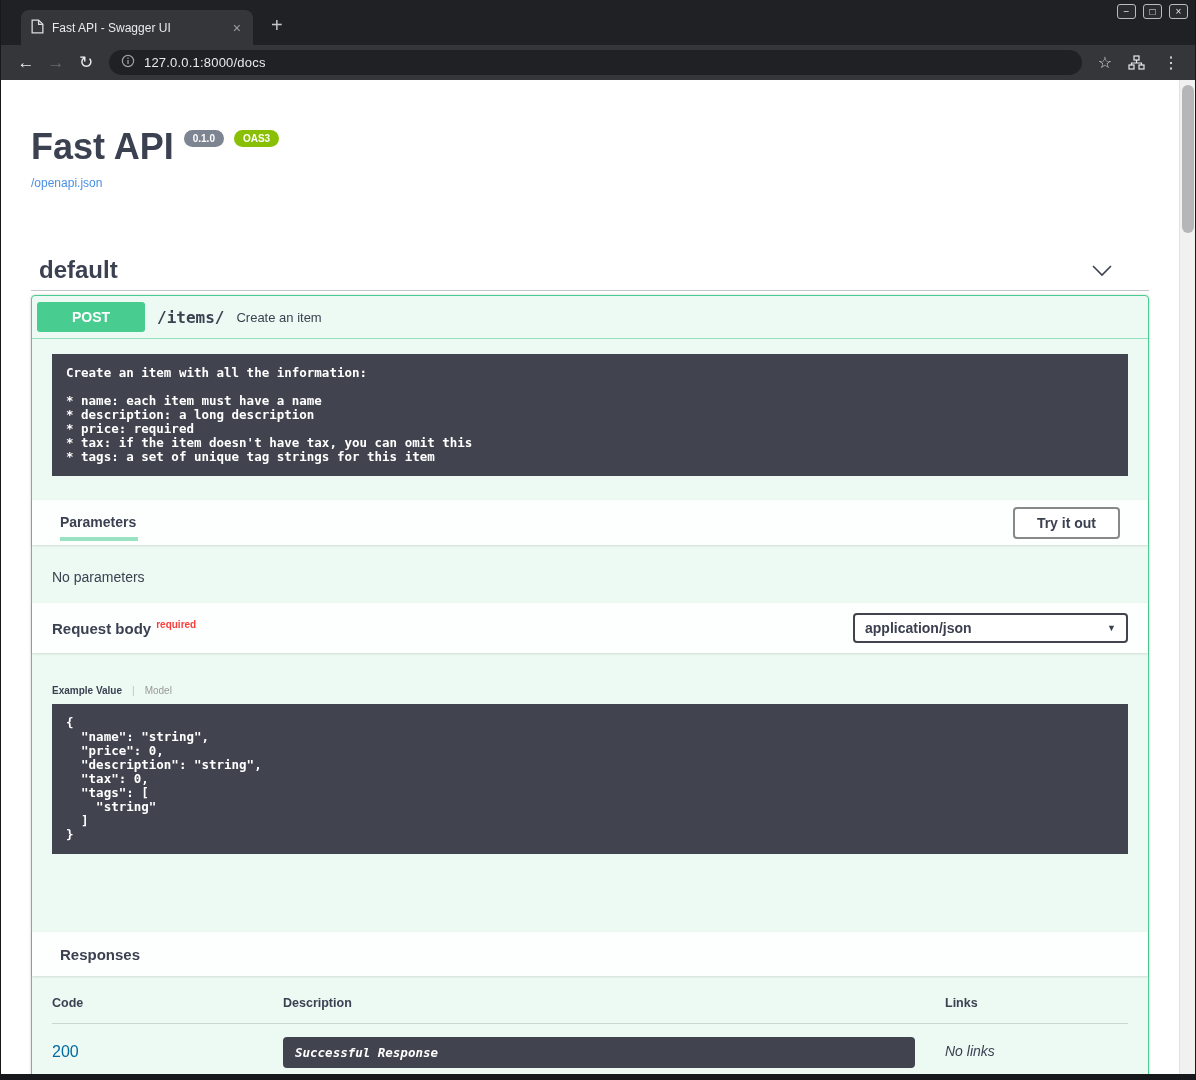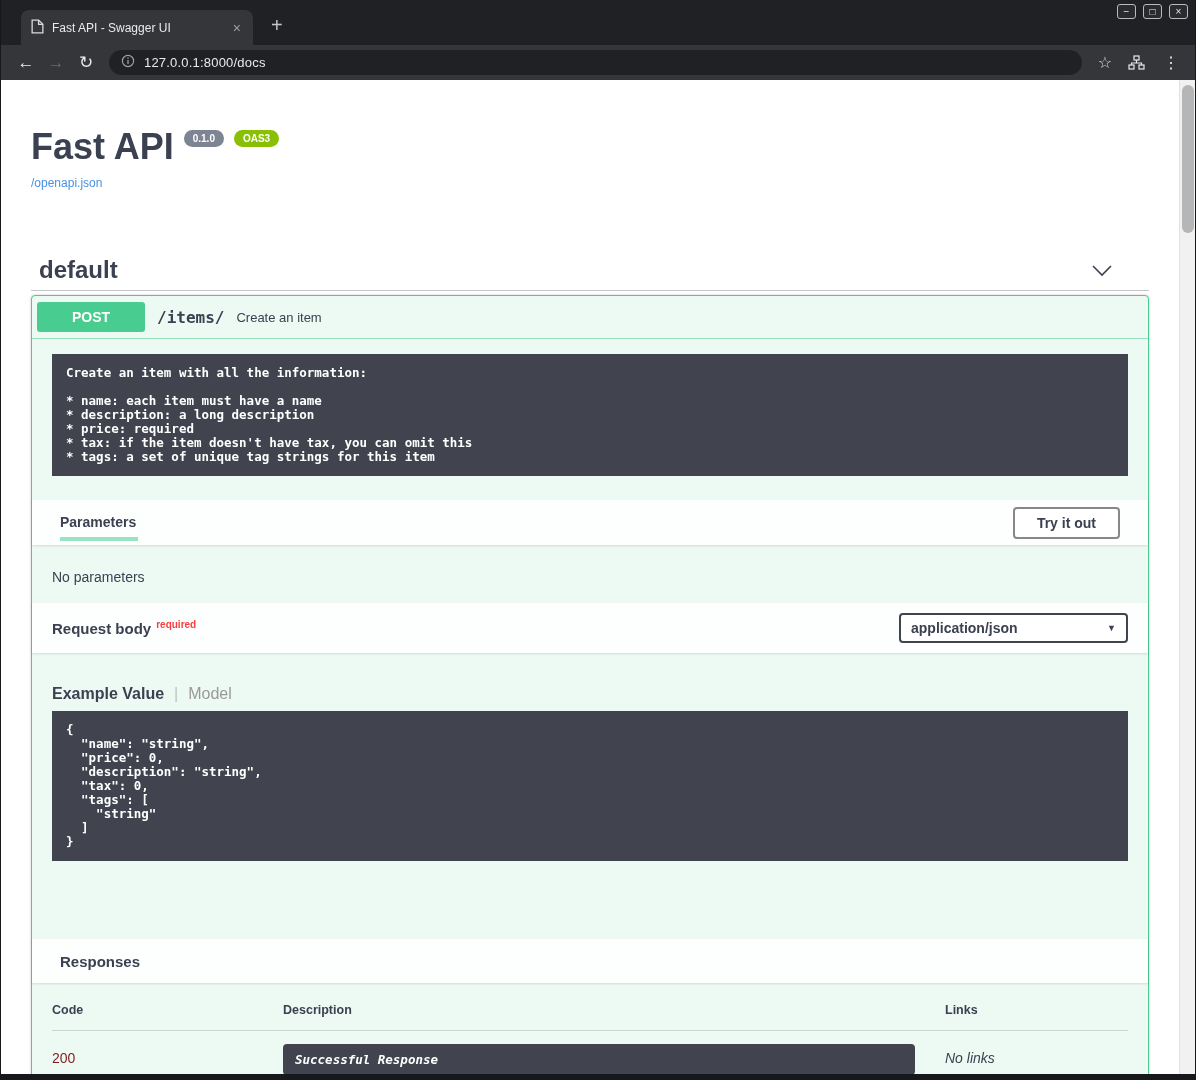--- a/index.html
+++ b/index.html
@@ -82,41 +82,41 @@
   .bar-title { font-size:15px; font-weight:700; color:#3b4151; }
   .btn-tryout { background:#fff; border:2px solid #888; border-radius:4px;
                 color:#3b4151; font-weight:700; font-size:14px; padding:6px 22px; }
 
   .no-params { padding:24px 20px 18px 20px; font-size:14px; color:#3b4151; }
 
   .reqbody-bar { margin-top:0; min-height:50px; background:rgba(255,255,255,.85);
                  box-shadow:0 1px 2px rgba(0,0,0,.12); display:flex;
                  align-items:center; justify-content:space-between; padding:4px 20px; }
   .required { color:#f93e3e; font-size:10px; font-weight:700; vertical-align:6px; margin-left:5px; }
-  .select-box { width:229px; height:30px; background:#fff; border:2px solid #41444e;
+  .select-box { width:275px; height:30px; background:#fff; border:2px solid #41444e;
                 border-radius:4px; display:flex; align-items:center;
                 justify-content:space-between; padding:0 10px 0 10px;
                 font-size:14px; font-weight:600; color:#3b4151; }
   .select-arrow { font-size:9px; color:#3b4151; }
 
-  .model-tabs { margin:32px 20px 0 20px; font-size:16px; display:flex; align-items:center; }
+  .model-tabs { margin:32px 20px 0 20px; font-size:10px; display:flex; align-items:center; }
   .model-tab-active { font-weight:700; color:#3b4151; }
   .model-tab-sep { margin:0 10px; color:rgba(59,65,81,.3); }
   .model-tab { color:#999; }
 
   .example-pre { margin:8px 20px 0 20px; }
 
   .responses-header { margin-top:78px; }
 
   .resp-wrap { padding:20px 20px 60px 20px; }
   .resp-head { display:grid; grid-template-columns:231px 662px 1fr;
                font-size:12.5px; font-weight:700; color:#3b4151;
                padding-bottom:13px; border-bottom:1px solid rgba(59,65,81,.2); }
   .resp-row { display:grid; grid-template-columns:231px 662px 1fr; padding-top:13px; }
-  .resp-code { font-size:14px; color:#7f1d1d; padding-top:6px; }
+  .resp-code { font-size:16px; color:#0369a1; padding-top:6px; }
   .resp-desc-block { background:#41444e; border-radius:4px; color:#fff;
                      font-family:"DejaVu Sans Mono",monospace; font-style:italic;
                      font-weight:600; font-size:12.5px; padding:8px 12px;
                      width:632px; }
   .resp-links { font-size:14px; font-style:italic; color:#3b4151; padding-top:6px; }
 </style>
 </head>
 <body>
 
 <div class="window">

